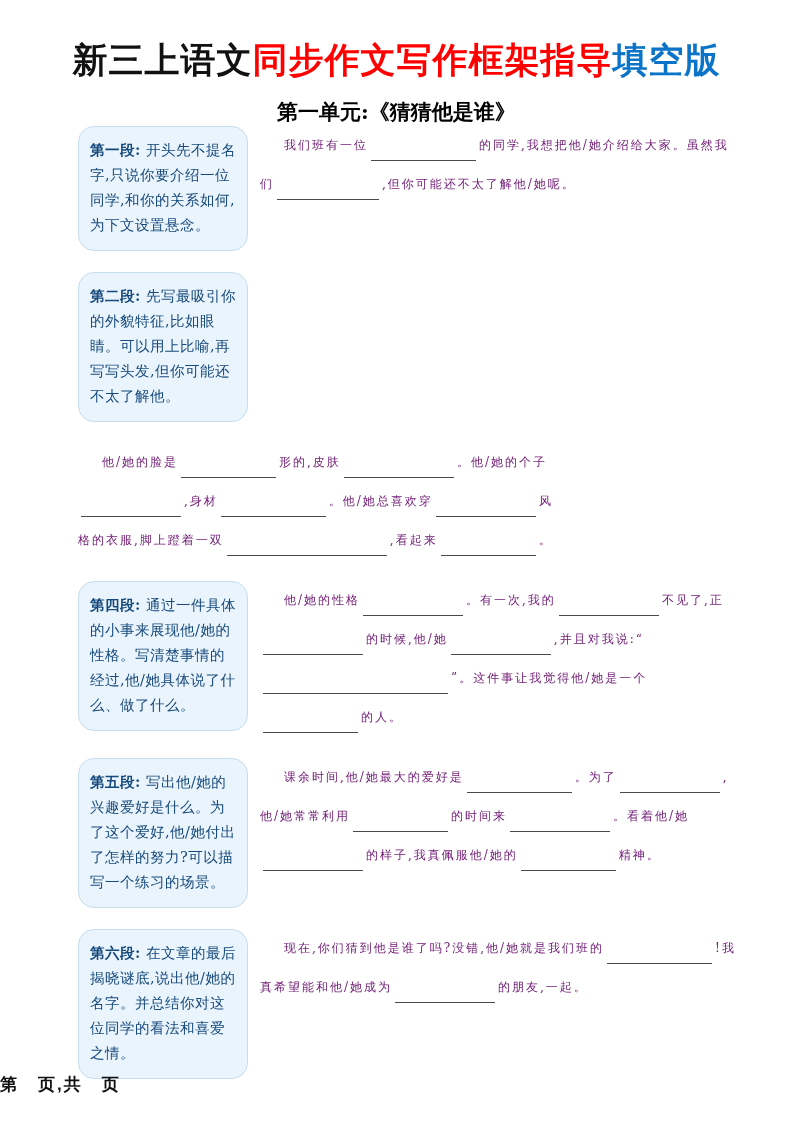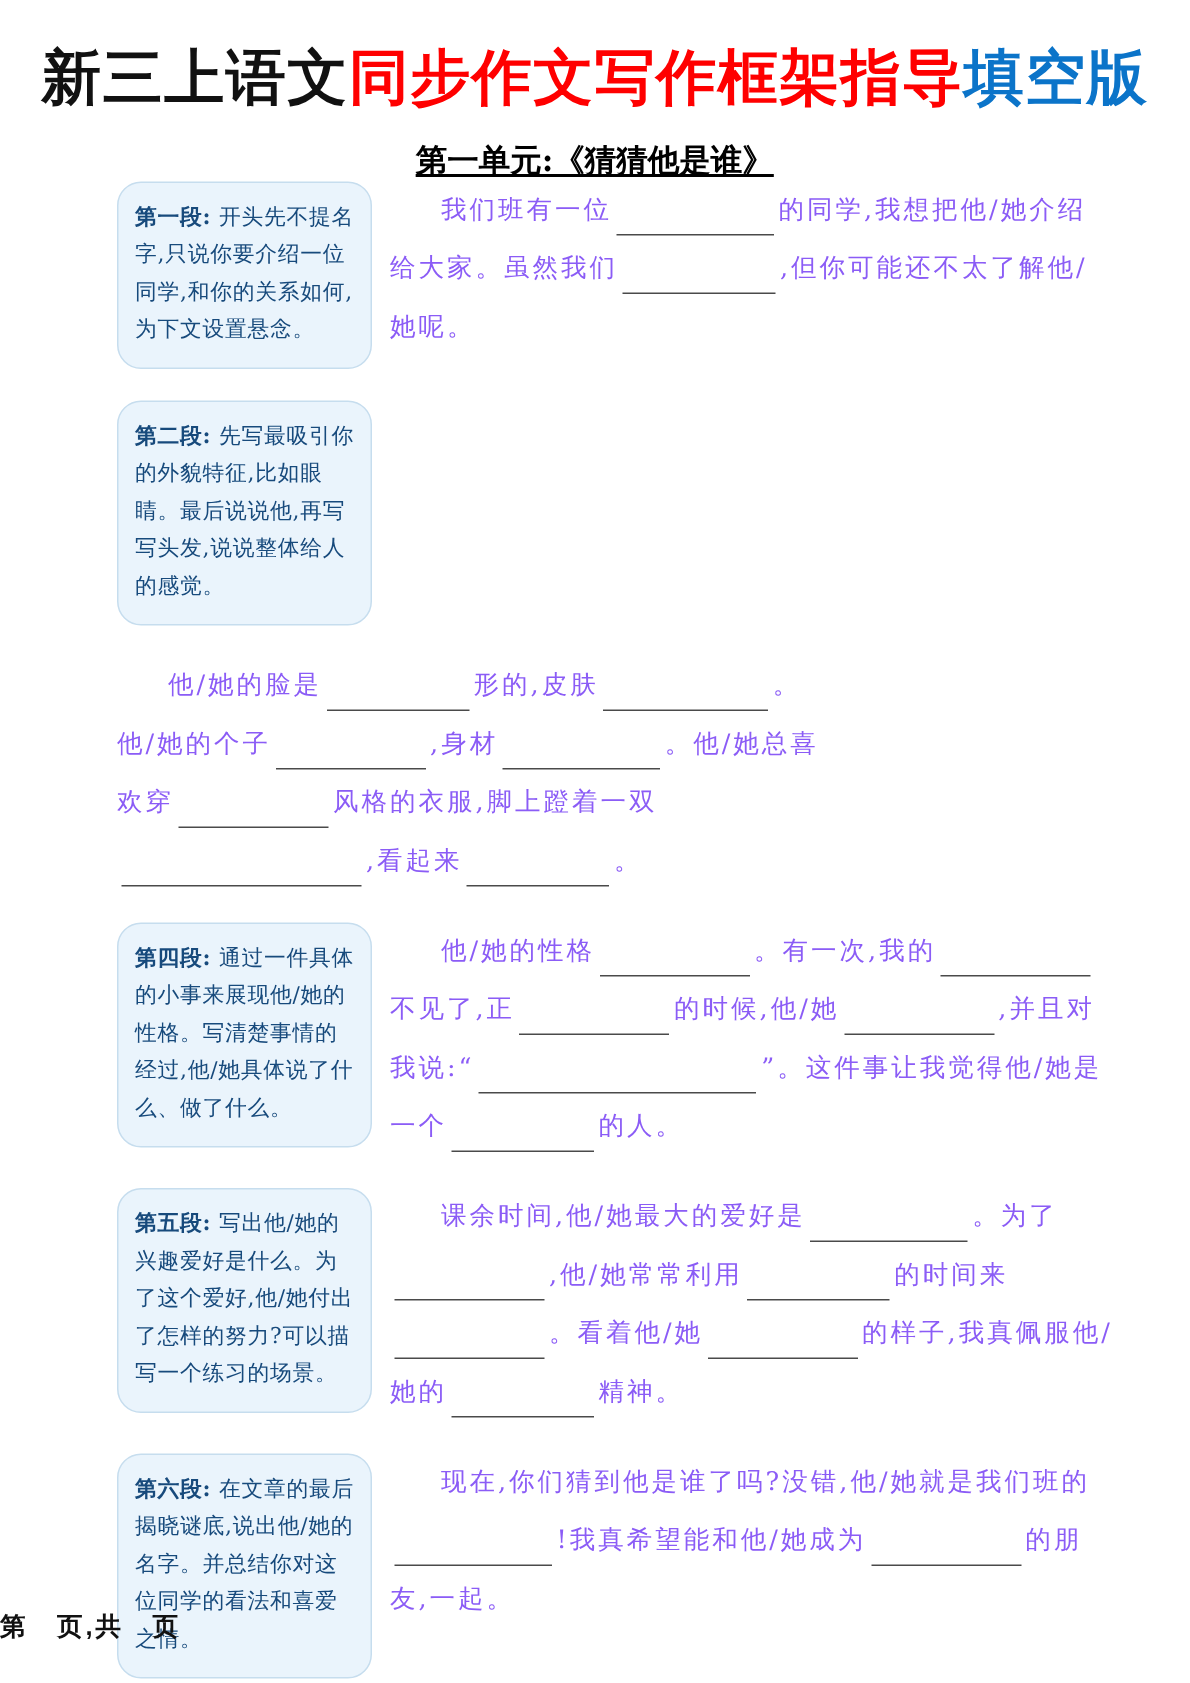--- a/index.html
+++ b/index.html
@@ -7,38 +7,37 @@
   .page {
     position:relative;
     width:793px; height:1122px;
     margin:0 auto;
     background:#ffffff;
     overflow:hidden;
     font-family:"DejaVu Serif", serif;
     color:#1b1b1b;
   }
   .main-title {
-    margin-top:24px;
+    margin-top:37px;
     text-align:center;
     font-family:"Liberation Sans", sans-serif;
     font-weight:700;
-    font-size:40px;
+    font-size:35px;
     letter-spacing:1px;
     white-space:nowrap;
   }
   .t-black { color:#111111; }
   .t-red   { color:#ff0000; }
   .t-blue  { color:#0b74c9; }
   .subtitle {
     margin-top:14px;
     text-align:center;
     font-weight:700;
     font-size:21px;
     color:#000000;
-    text-decoration:underline;
   }
   .topic-row {
     margin:34px 0 18px 265px;
     font-size:17px;
     letter-spacing:2px;
   }
   .blank {
     display:inline-block;
     height:28px;
     border-bottom:1px solid #4a4a4a;
@@ -60,25 +59,25 @@
     border-radius:16px;
     padding:10px 11px 12px 11px;
     font-size:14.5px;
     line-height:25px;
     color:#174a7c;
     letter-spacing:0.5px;
   }
   .note-label { font-weight:700; }
   .para {
     width:482px;
-    font-size:17px;
+    font-size:12px;
     line-height:39px;
     letter-spacing:2px;
     text-indent:2em;
-    color:#8b5cf6;
+    color:#701a75;
   }
   .footer {
     position:absolute;
     bottom:26px; left:0;
     width:100%;
     text-align:left;
     font-family:"Liberation Sans", sans-serif;
     font-weight:700;
     font-size:17px;
     color:#111111;
@@ -103,21 +102,21 @@
       <div class="note">
         <span class="note-label">第一段:</span>
         <span>开头先不提名字,只说你要介绍一位同学,和你的关系如何,为下文设置悬念。</span>
       </div>
       <div class="para">我们班有一位<span class="blank" style="width: 105px;"></span>的同学,我想把他/她介绍给大家。虽然我们<span class="blank" style="width: 102px;"></span>,但你可能还不太了解他/她呢。</div>
     </div>
 
     <div class="section">
       <div class="note">
         <span class="note-label">第二段:</span>
-        <span>先写最吸引你的外貌特征,比如眼睛。最后说说他,再写写头发,说说整体给人的感觉。</span>
+        <span>先写最吸引你的外貌特征,比如眼睛。可以用上比喻,再写写头发,但你可能还不太了解他。</span>
       </div>
     </div>
 
     <div class="section">
       <div class="para">他/她的脸是<span class="blank" style="width: 95px;"></span>形的,皮肤<span class="blank" style="width: 110px;"></span>。他/她的个子<span class="blank" style="width: 100px;"></span>,身材<span class="blank" style="width: 105px;"></span>。他/她总喜欢穿<span class="blank" style="width: 100px;"></span>风格的衣服,脚上蹬着一双<span class="blank" style="width: 160px;"></span>,看起来<span class="blank" style="width: 95px;"></span>。</div>
     </div>
 
     <div class="section">
       <div class="note">
         <span class="note-label">第四段:</span>

